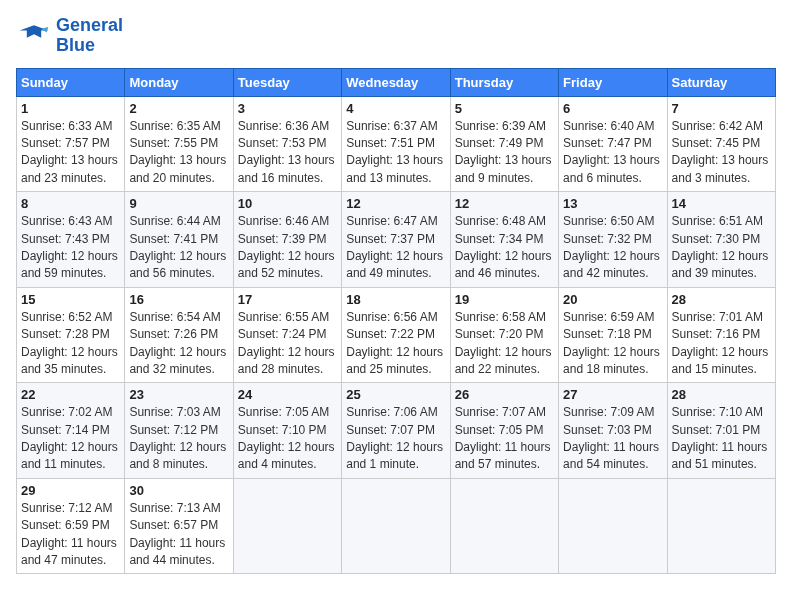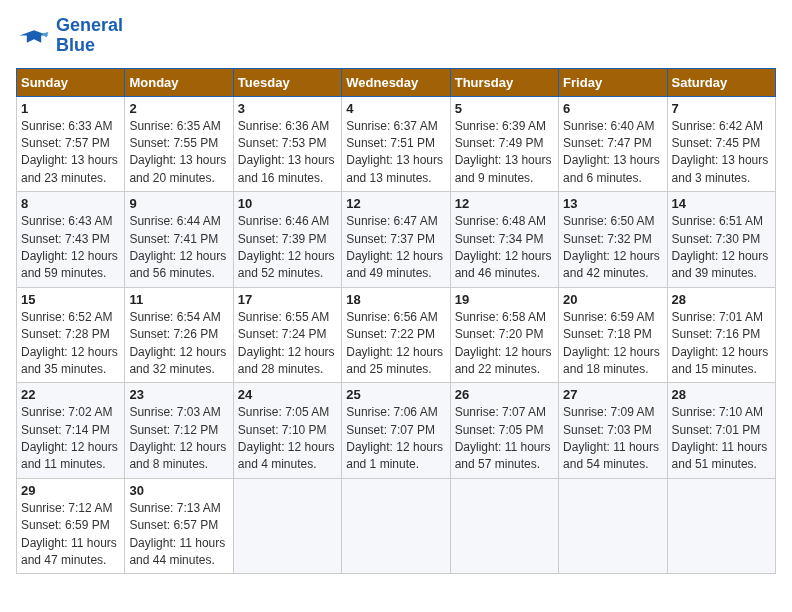--- a/index.html
+++ b/index.html
@@ -11,21 +11,21 @@
       padding: 16px;
     }
     .header {
       display: flex;
       justify-content: space-between;
       align-items: flex-start;
       margin-bottom: 12px;
     }
     .logo {
       display: flex;
-      align-items: flex-end;
+      align-items: center;
       gap: 4px;
     }
     .logo-text {
       font-size: 18px;
       font-weight: bold;
       line-height: 1.1;
     }
     .logo-text span { color: #1a5fb4; }
     .logo-bird {
       width: 36px;
@@ -40,21 +40,21 @@
     .location {
       font-size: 14px;
       color: #555;
     }
     table {
       width: 100%;
       border-collapse: collapse;
       font-size: 11px;
     }
     thead th {
-      background: #a16207;
+      background: #3b82f6;
       color: #fff;
       padding: 6px 4px;
       text-align: left;
       font-size: 13px;
       font-weight: bold;
       border: 1px solid #1a5fb4;
     }
     tbody td {
       border: 1px solid #ccc;
       vertical-align: top;
@@ -140,21 +140,21 @@
         <td><span class="day-num">12</span>
 <span class="day-info">Sunrise: 6:48 AM<br>Sunset: 7:34 PM<br>Daylight: 12 hours and 46 minutes.</span></td>
         <td><span class="day-num">13</span>
 <span class="day-info">Sunrise: 6:50 AM<br>Sunset: 7:32 PM<br>Daylight: 12 hours and 42 minutes.</span></td>
         <td><span class="day-num">14</span>
 <span class="day-info">Sunrise: 6:51 AM<br>Sunset: 7:30 PM<br>Daylight: 12 hours and 39 minutes.</span></td>
       </tr>
       <tr>
         <td><span class="day-num">15</span>
 <span class="day-info">Sunrise: 6:52 AM<br>Sunset: 7:28 PM<br>Daylight: 12 hours and 35 minutes.</span></td>
-        <td><span class="day-num">11</span>
+        <td><span class="day-num">16</span>
 <span class="day-info">Sunrise: 6:54 AM<br>Sunset: 7:26 PM<br>Daylight: 12 hours and 32 minutes.</span></td>
         <td><span class="day-num">17</span>
 <span class="day-info">Sunrise: 6:55 AM<br>Sunset: 7:24 PM<br>Daylight: 12 hours and 28 minutes.</span></td>
         <td><span class="day-num">18</span>
 <span class="day-info">Sunrise: 6:56 AM<br>Sunset: 7:22 PM<br>Daylight: 12 hours and 25 minutes.</span></td>
         <td><span class="day-num">19</span>
 <span class="day-info">Sunrise: 6:58 AM<br>Sunset: 7:20 PM<br>Daylight: 12 hours and 22 minutes.</span></td>
         <td><span class="day-num">20</span>
 <span class="day-info">Sunrise: 6:59 AM<br>Sunset: 7:18 PM<br>Daylight: 12 hours and 18 minutes.</span></td>
         <td><span class="day-num">28</span>

